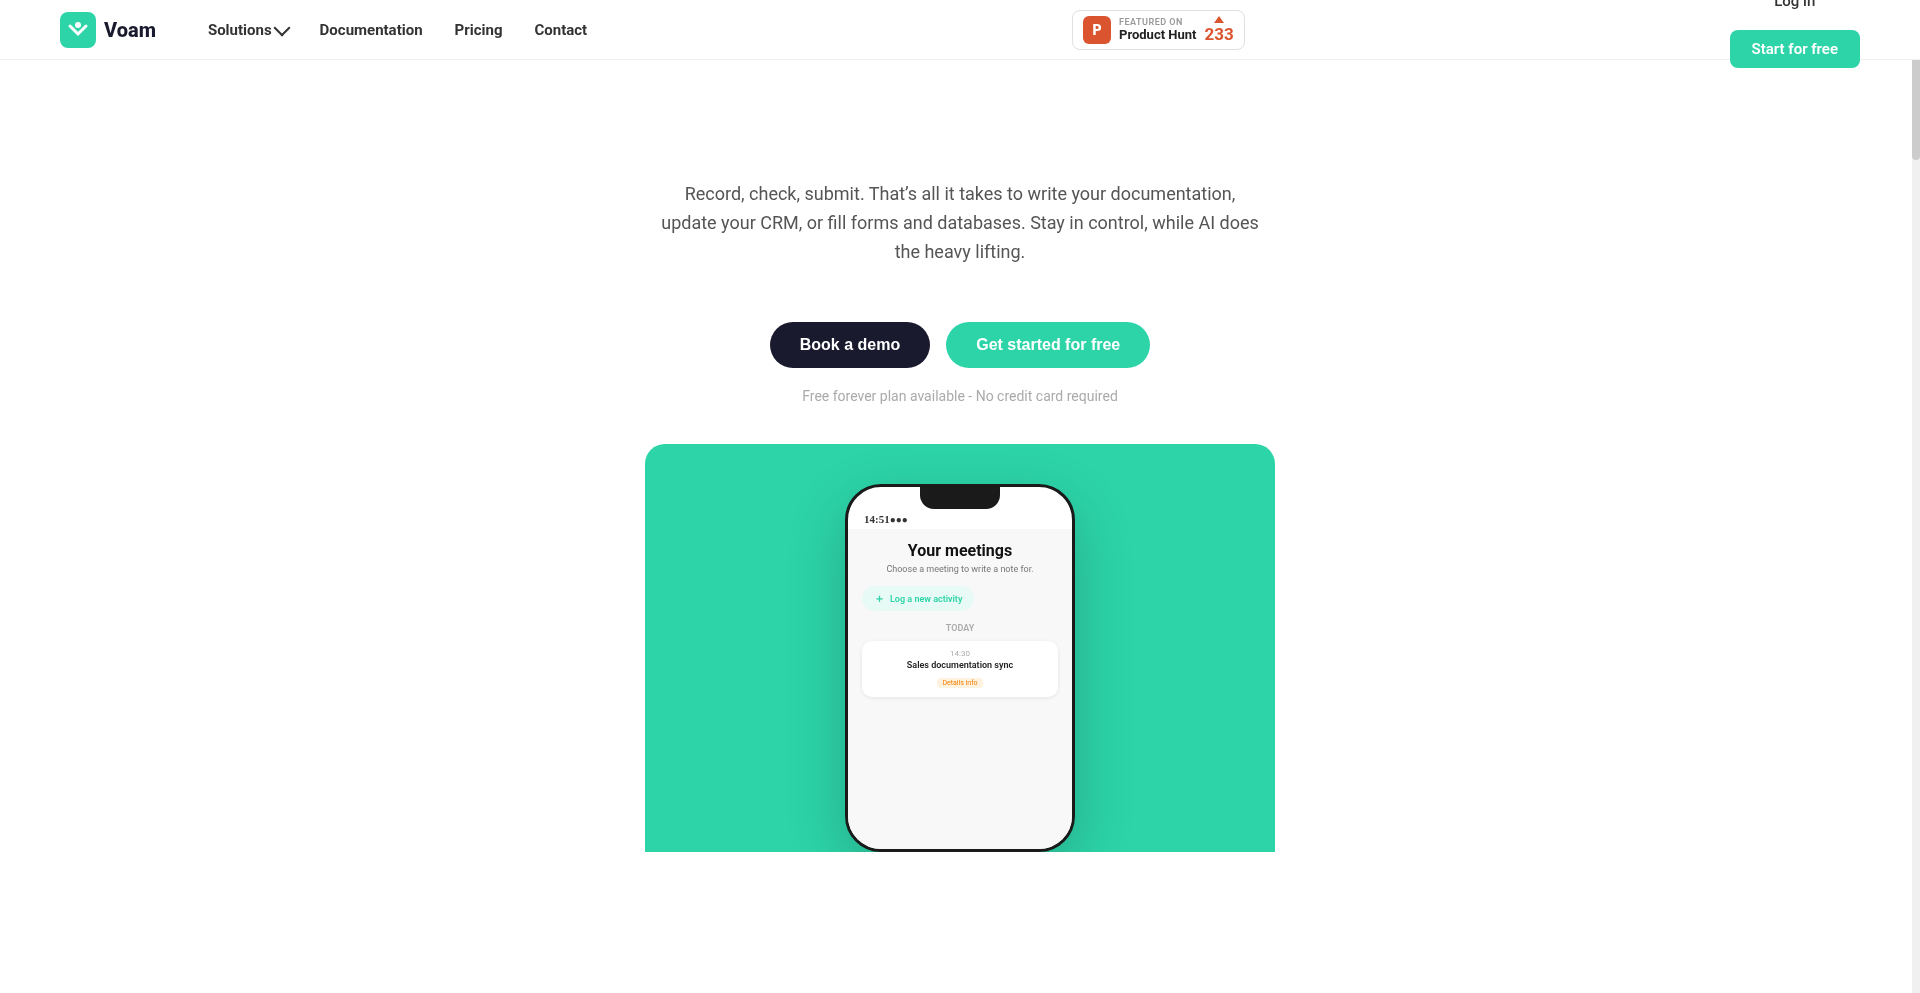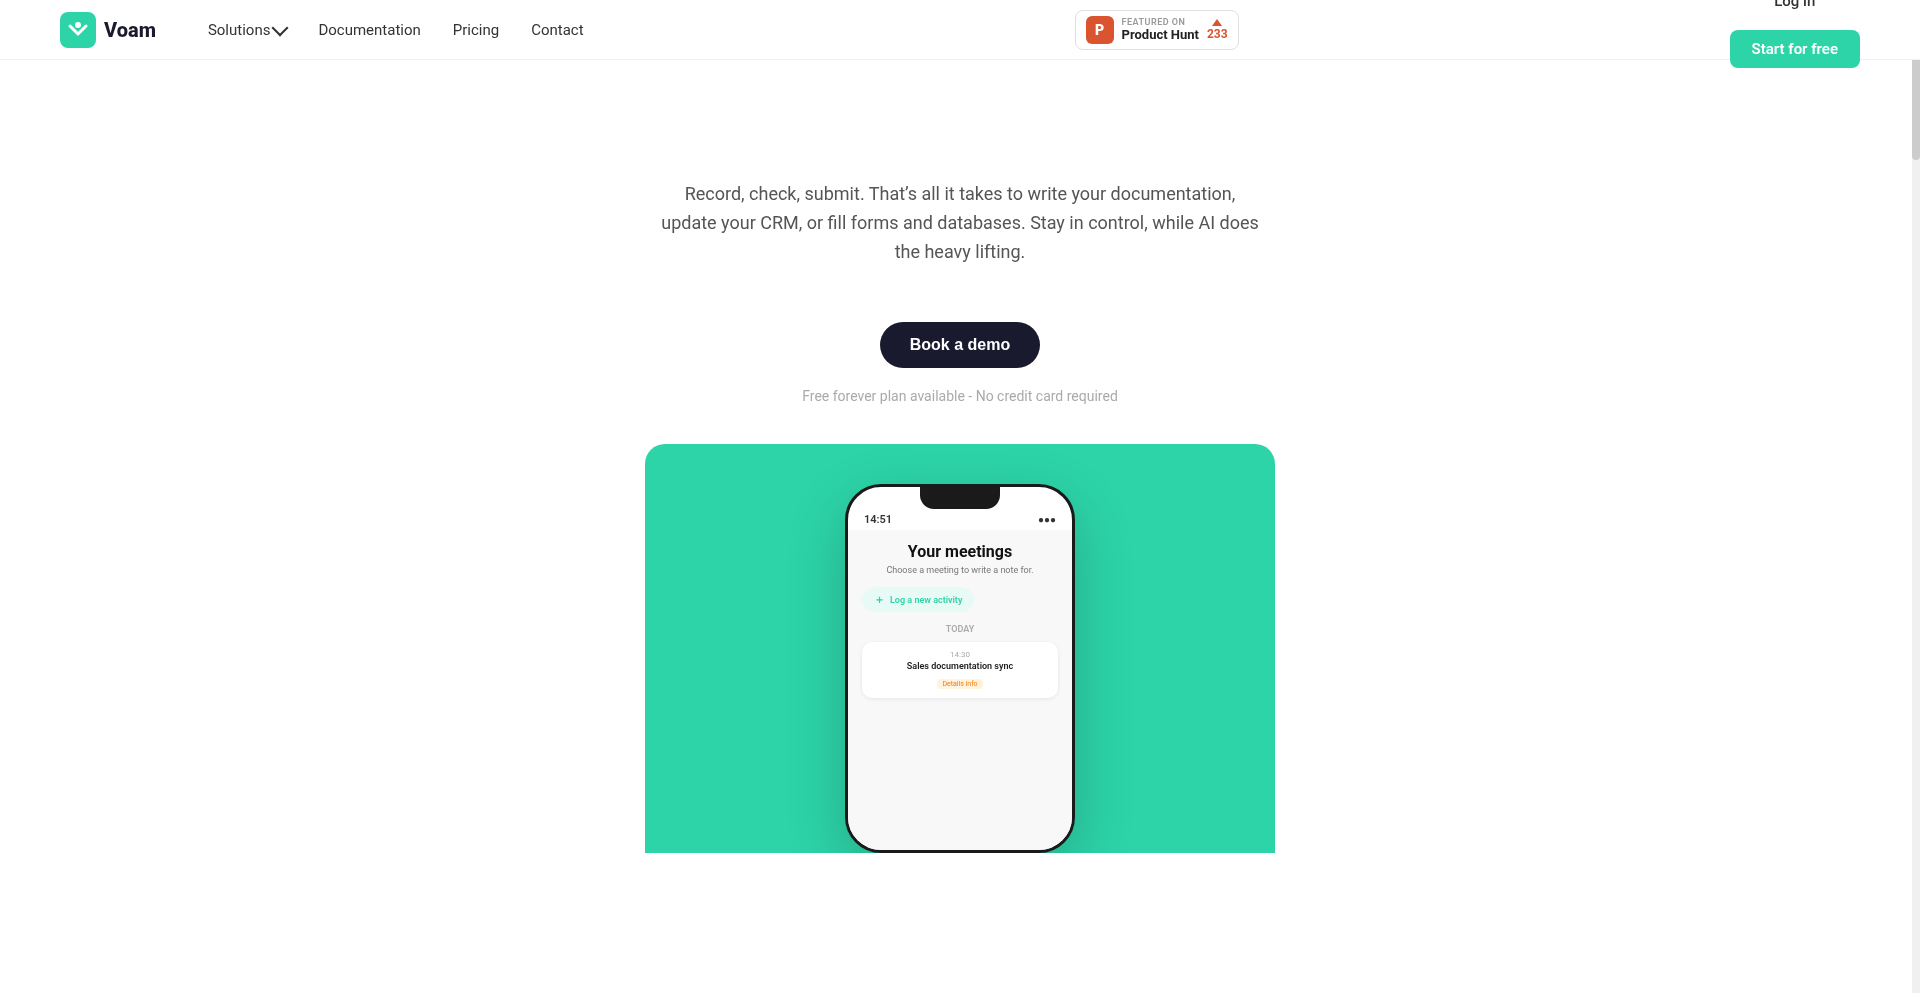--- a/index.html
+++ b/index.html
@@ -50,21 +50,21 @@
       display: flex;
       align-items: center;
       gap: 32px;
       list-style: none;
     }
 
     .nav-links a {
       text-decoration: none;
       color: #333;
       font-size: 15px;
-      font-weight: 400;
+      font-weight: 700;
     }
 
     .solutions-link {
       display: flex;
       align-items: center;
       gap: 4px;
     }
 
     .chevron-down {
       width: 12px;
@@ -128,21 +128,21 @@
     .ph-arrow {
       width: 0;
       height: 0;
       border-left: 5px solid transparent;
       border-right: 5px solid transparent;
       border-bottom: 7px solid #da552f;
       margin-bottom: 1px;
     }
 
     .ph-count {
-      font-size: 12px;
+      font-size: 17px;
       font-weight: 700;
       color: #da552f;
     }
 
     .nav-right {
       display: flex;
       align-items: center;
       gap: 20px;
       flex-direction: column;
     }
@@ -254,26 +254,26 @@
       height: 22px;
       background: #1a1a1a;
       border-radius: 0 0 14px 14px;
       margin: 0 auto;
       position: relative;
       z-index: 2;
     }
 
     .phone-status {
       display: flex;
-      justify-content: space-between;
       align-items: center;
       padding: 4px 16px;
       font-size: 11px;
       font-weight: 600;
       color: #333;
+      font-family: Liberation Serif, serif;
     }
 
     .phone-screen {
       padding: 12px 14px;
       background: #f8f8f8;
       min-height: 320px;
     }
 
     .phone-screen-title {
       font-size: 16px;
@@ -408,20 +408,21 @@
     <a href="#" class="login-link">Log in</a>
     <a href="#" class="start-btn">Start for free</a>
   </div>
 </nav>
 
 <section class="hero">
   <p class="hero-subtitle">Record, check, submit. That’s all it takes to write your documentation, update your CRM, or fill forms and databases. Stay in control, while AI does the heavy lifting.</p>
 
   <div class="hero-cta">
     <button class="btn-demo">Book a demo</button>
+    <button class="btn-free">Get started for free</button>
   </div>
 
   <p class="hero-note">Free forever plan available - No credit card required</p>
 
   <div class="app-preview">
     <div class="phone">
       <div class="phone-notch"></div>
       <div class="phone-status">
         <span>14:51</span>
         <span style="font-size:10px;">●●●</span>

